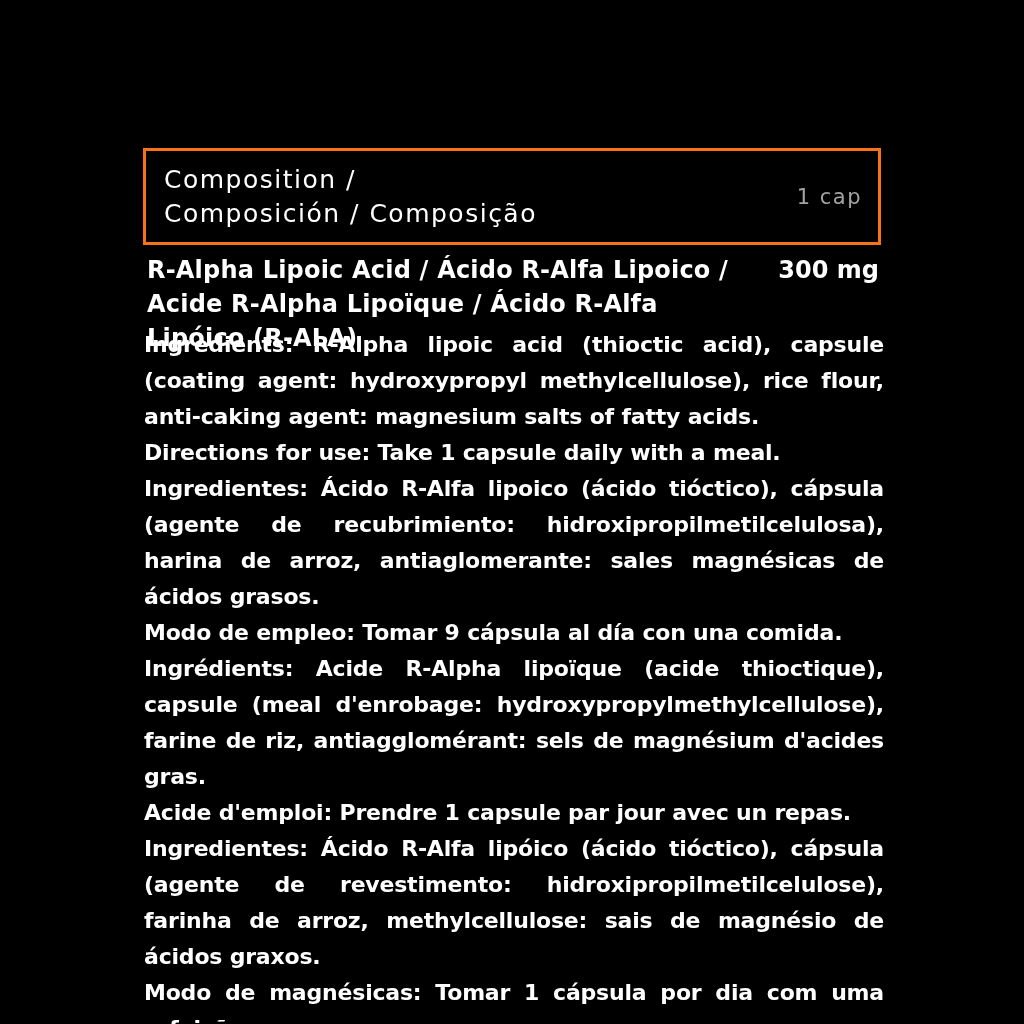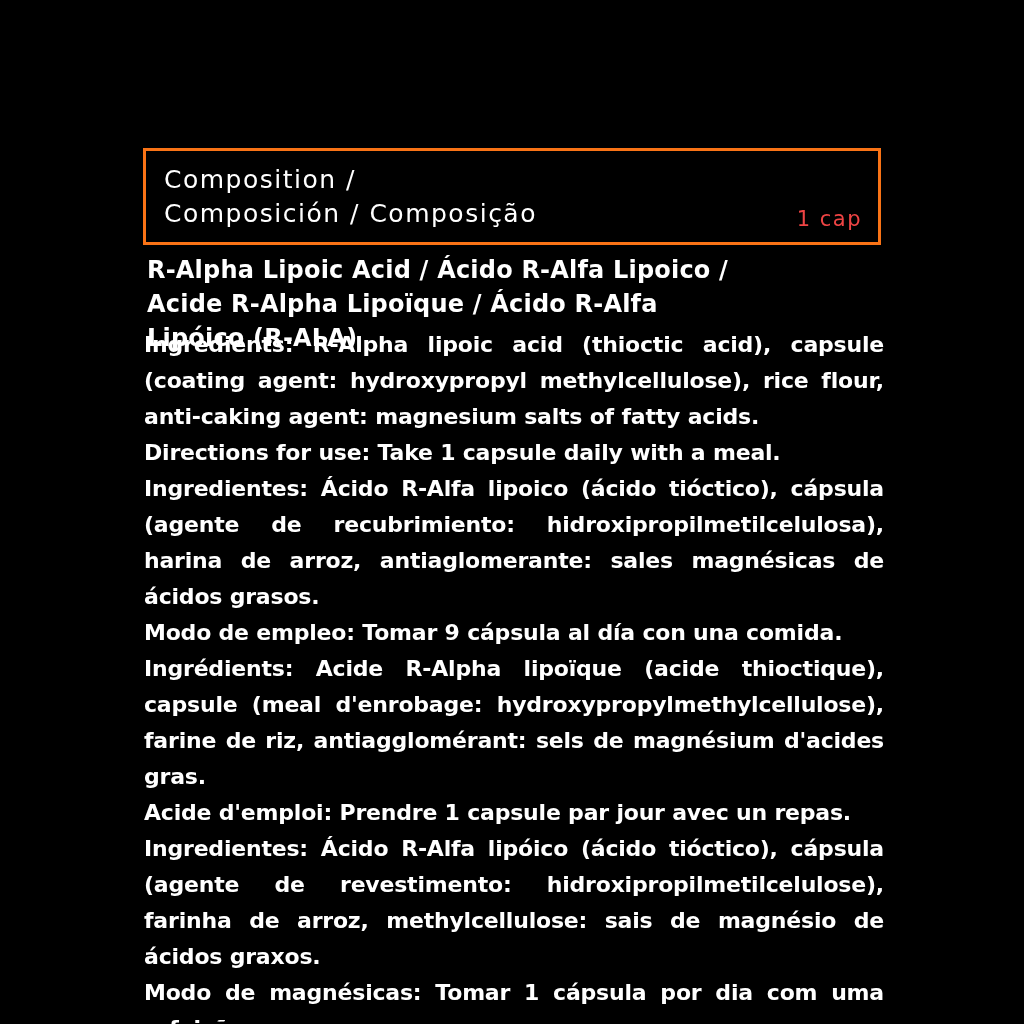--- a/index.html
+++ b/index.html
@@ -35,24 +35,24 @@
     font-size: 25px;
     line-height: 34px;
     letter-spacing: 1.5px;
     font-weight: 400;
     white-space: pre-line;
     color: #ffffff;
   }
   .header-serving {
     position: absolute;
     right: 16px;
-    top: 56px;
+    top: 34px;
     font-size: 21px;
     letter-spacing: 1.5px;
-    color: #ef4444;
+    color: #a3a3a3;
   }
   
   .active-row {
     position: relative;
     margin-top: 8px;
     height: 72px;
   }
   .active-name {
     position: absolute;
     left: 4px;
@@ -99,20 +99,21 @@
 
   <div class="header-box">
     <div class="header-title">Composition /
 Composición / Composição</div>
     <div class="header-serving">1 cap</div>
   </div>
 
   <div class="active-row">
     <div class="active-name">R-Alpha Lipoic Acid / Ácido R-Alfa Lipoico /
 Acide R-Alpha Lipoïque  / Ácido R-Alfa Lipóico (R-ALA)</div>
+    <div class="active-amount">300 mg</div>
   </div>
 
   <div class="body-block">
     <p>
       <span class="lead">Ingredients:</span><span> R-Alpha lipoic acid (thioctic acid), capsule (coating agent: hydroxypropyl methylcellulose), rice flour, anti-caking agent: magnesium salts of fatty acids.</span>
     </p>
     <p>
       <span class="lead">Directions for use:</span><span> Take 1 capsule daily with a meal.</span>
     </p>
     <p>

